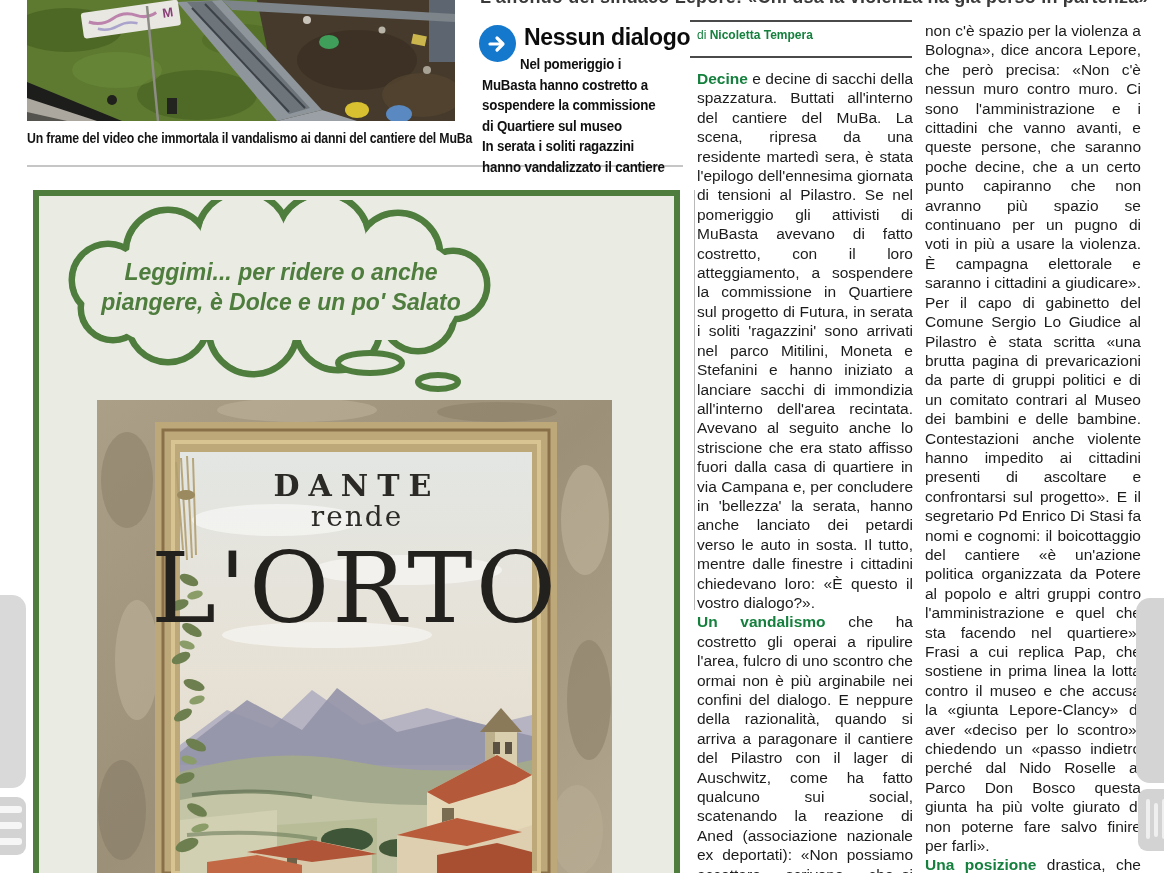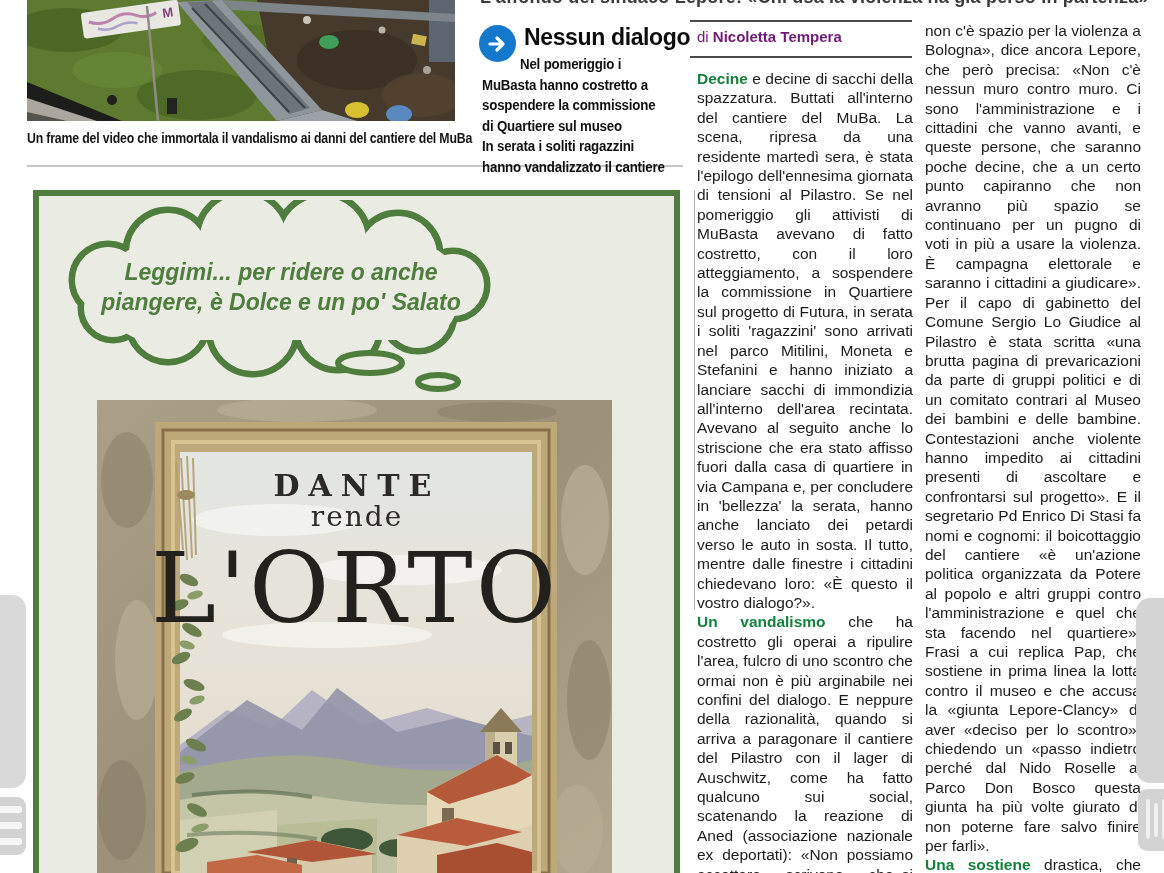--- a/index.html
+++ b/index.html
@@ -39,21 +39,21 @@
   .callout-summary{
     left:482px;top:54px;width:210px;
     font-size:14px;font-weight:700;color:#101010;line-height:20.5px;
     letter-spacing:-0.2px;white-space:pre-line;text-indent:40px;
     transform:scaleX(0.95);transform-origin:left top;
   }
 
   
   .byline-rule{left:690px;top:20px;width:222px;height:2px;background:#4a4a4a;}
   .byline-rule2{left:690px;top:56px;width:222px;height:2px;background:#4a4a4a;}
-  .byline{left:697px;top:28px;font-size:15px;color:#701a75;}
+  .byline{left:697px;top:28px;font-size:12px;color:#15803d;}
   .byline b{font-weight:700;}
 
   
   .col{width:216px;text-align:justify;font-size:15.5px;line-height:19.4px;color:#1b1b1b;}
   .col p{margin:0;}
   .col p b{font-weight:700;color:#15803d;}
   .col1{left:697px;top:69px;height:804px;overflow:hidden;}
   .col2{left:925px;top:21px;height:852px;overflow:hidden;}
 
   
@@ -150,21 +150,21 @@
   <b>Nicoletta Tempera</b>
 </div>
 <div class="abs byline-rule2"></div>
 
 <div class="abs col col1" id="col1">
     <p><b>Decine</b> e decine di sacchi della spazzatura. Buttati all'interno del cantiere del MuBa. La scena, ripresa da una residente martedì sera, è stata l'epilogo dell'ennesima giornata di tensioni al Pilastro. Se nel pomeriggio gli attivisti di MuBasta avevano di fatto costretto, con il loro atteggiamento, a sospendere la commissione in Quartiere sul progetto di Futura, in serata i soliti 'ragazzini' sono arrivati nel parco Mitilini, Moneta e Stefanini e hanno iniziato a lanciare sacchi di immondizia all'interno dell'area recintata. Avevano al seguito anche lo striscione che era stato affisso fuori dalla casa di quartiere in via Campana e, per concludere in 'bellezza' la serata, hanno anche lanciato dei petardi verso le auto in sosta. Il tutto, mentre dalle finestre i cittadini chiedevano loro: «È questo il vostro dialogo?».</p>
     <p><b>Un vandalismo</b> che ha costretto gli operai a ripulire l'area, fulcro di uno scontro che ormai non è più arginabile nei confini del dialogo. E neppure della razionalità, quando si arriva a paragonare il cantiere del Pilastro con il lager di Auschwitz, come ha fatto qualcuno sui social, scatenando la reazione di Aned (associazione nazionale ex deportati): «Non possiamo accettare – scrivono – che si descriva un cantiere come un campo di concentramento. Su questo argomento non si può scherzare. Esponete le vostre ragioni, ma non offendere la memoria. Bologna non merita queste tragiche</p>
   </div>
 <div class="abs col col2" id="col2">
     <p>non c'è spazio per la violenza a Bologna», dice ancora Lepore, che però precisa: «Non c'è nessun muro contro muro. Ci sono l'amministrazione e i cittadini che vanno avanti, e queste persone, che saranno poche decine, che a un certo punto capiranno che non avranno più spazio se continuano per un pugno di voti in più a usare la violenza. È campagna elettorale e saranno i cittadini a giudicare». Per il capo di gabinetto del Comune Sergio Lo Giudice al Pilastro è stata scritta «una brutta pagina di prevaricazioni da parte di gruppi politici e di un comitato contrari al Museo dei bambini e delle bambine. Contestazioni anche violente hanno impedito ai cittadini presenti di ascoltare e confrontarsi sul progetto». E il segretario Pd Enrico Di Stasi fa nomi e cognomi: il boicottaggio del cantiere «è un'azione politica organizzata da Potere al popolo e altri gruppi contro l'amministrazione e quel che sta facendo nel quartiere». Frasi a cui replica Pap, che sostiene in prima linea la lotta contro il museo e che accusa la «giunta Lepore-Clancy» di aver «deciso per lo scontro», chiedendo un «passo indietro perché dal Nido Roselle al Parco Don Bosco questa giunta ha più volte giurato di non poterne fare salvo finire per farli».</p>
-    <p><b>Una sostiene</b> drastica, che non va giù ai tanti che invece vedono nel museo un'occasione di crescita per il Pilastro. «Non si può trasformare un'opportunità educativa in una bandiera ideologica – si legge in una nota del comitato MuVet, che vuole il MuBa –: realizzare il museo significa investire sulla sicurezza</p>
+    <p><b>Una posizione</b> drastica, che non va giù ai tanti che invece vedono nel museo un'occasione di crescita per il Pilastro. «Non si può trasformare un'opportunità educativa in una bandiera ideologica – si legge in una nota del comitato MuVet, che vuole il MuBa –: realizzare il museo significa investire sulla sicurezza</p>
   </div>
 <div class="abs col-sep"></div>
 
 <div class="abs promo-box"></div>
 
 <svg class="abs bubble-svg" width="490" height="200" viewBox="0 0 490 200">
   <g stroke="#4e7d3e" stroke-width="7" fill="#eaece3">
     <circle cx="70" cy="80" r="36"></circle>
     <circle cx="130" cy="52" r="42"></circle>
     <circle cx="205" cy="38" r="46"></circle>

